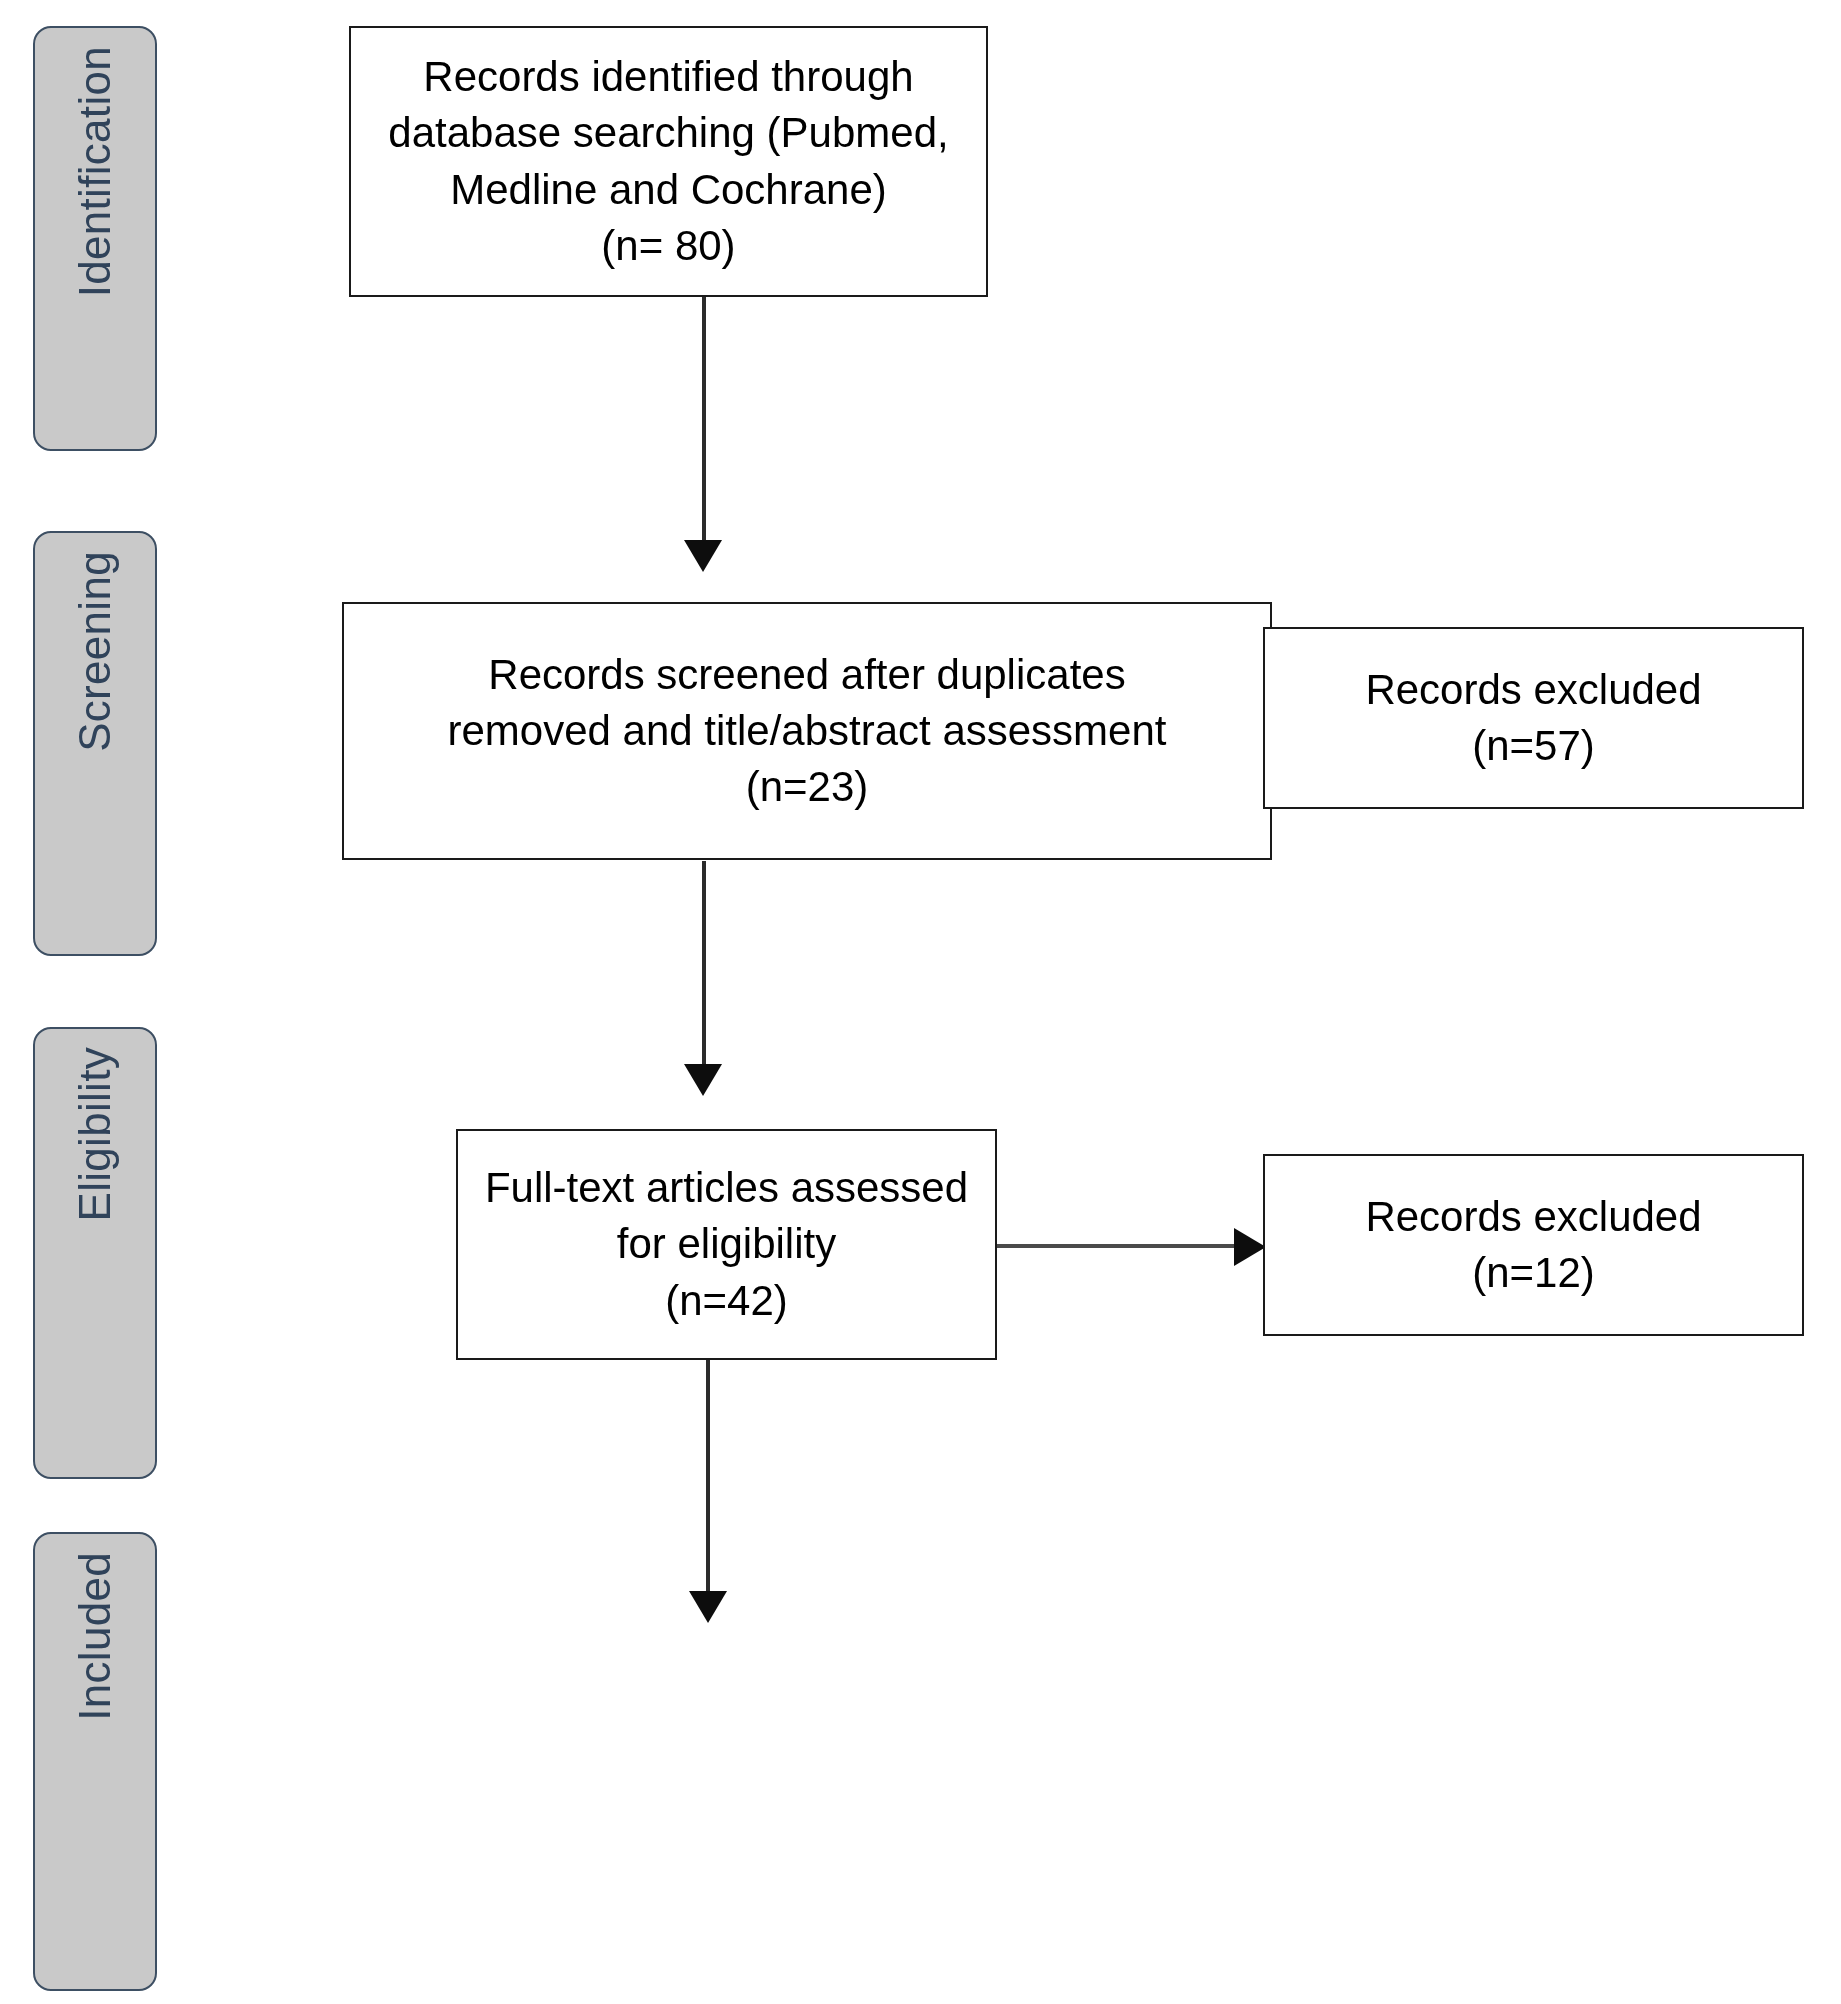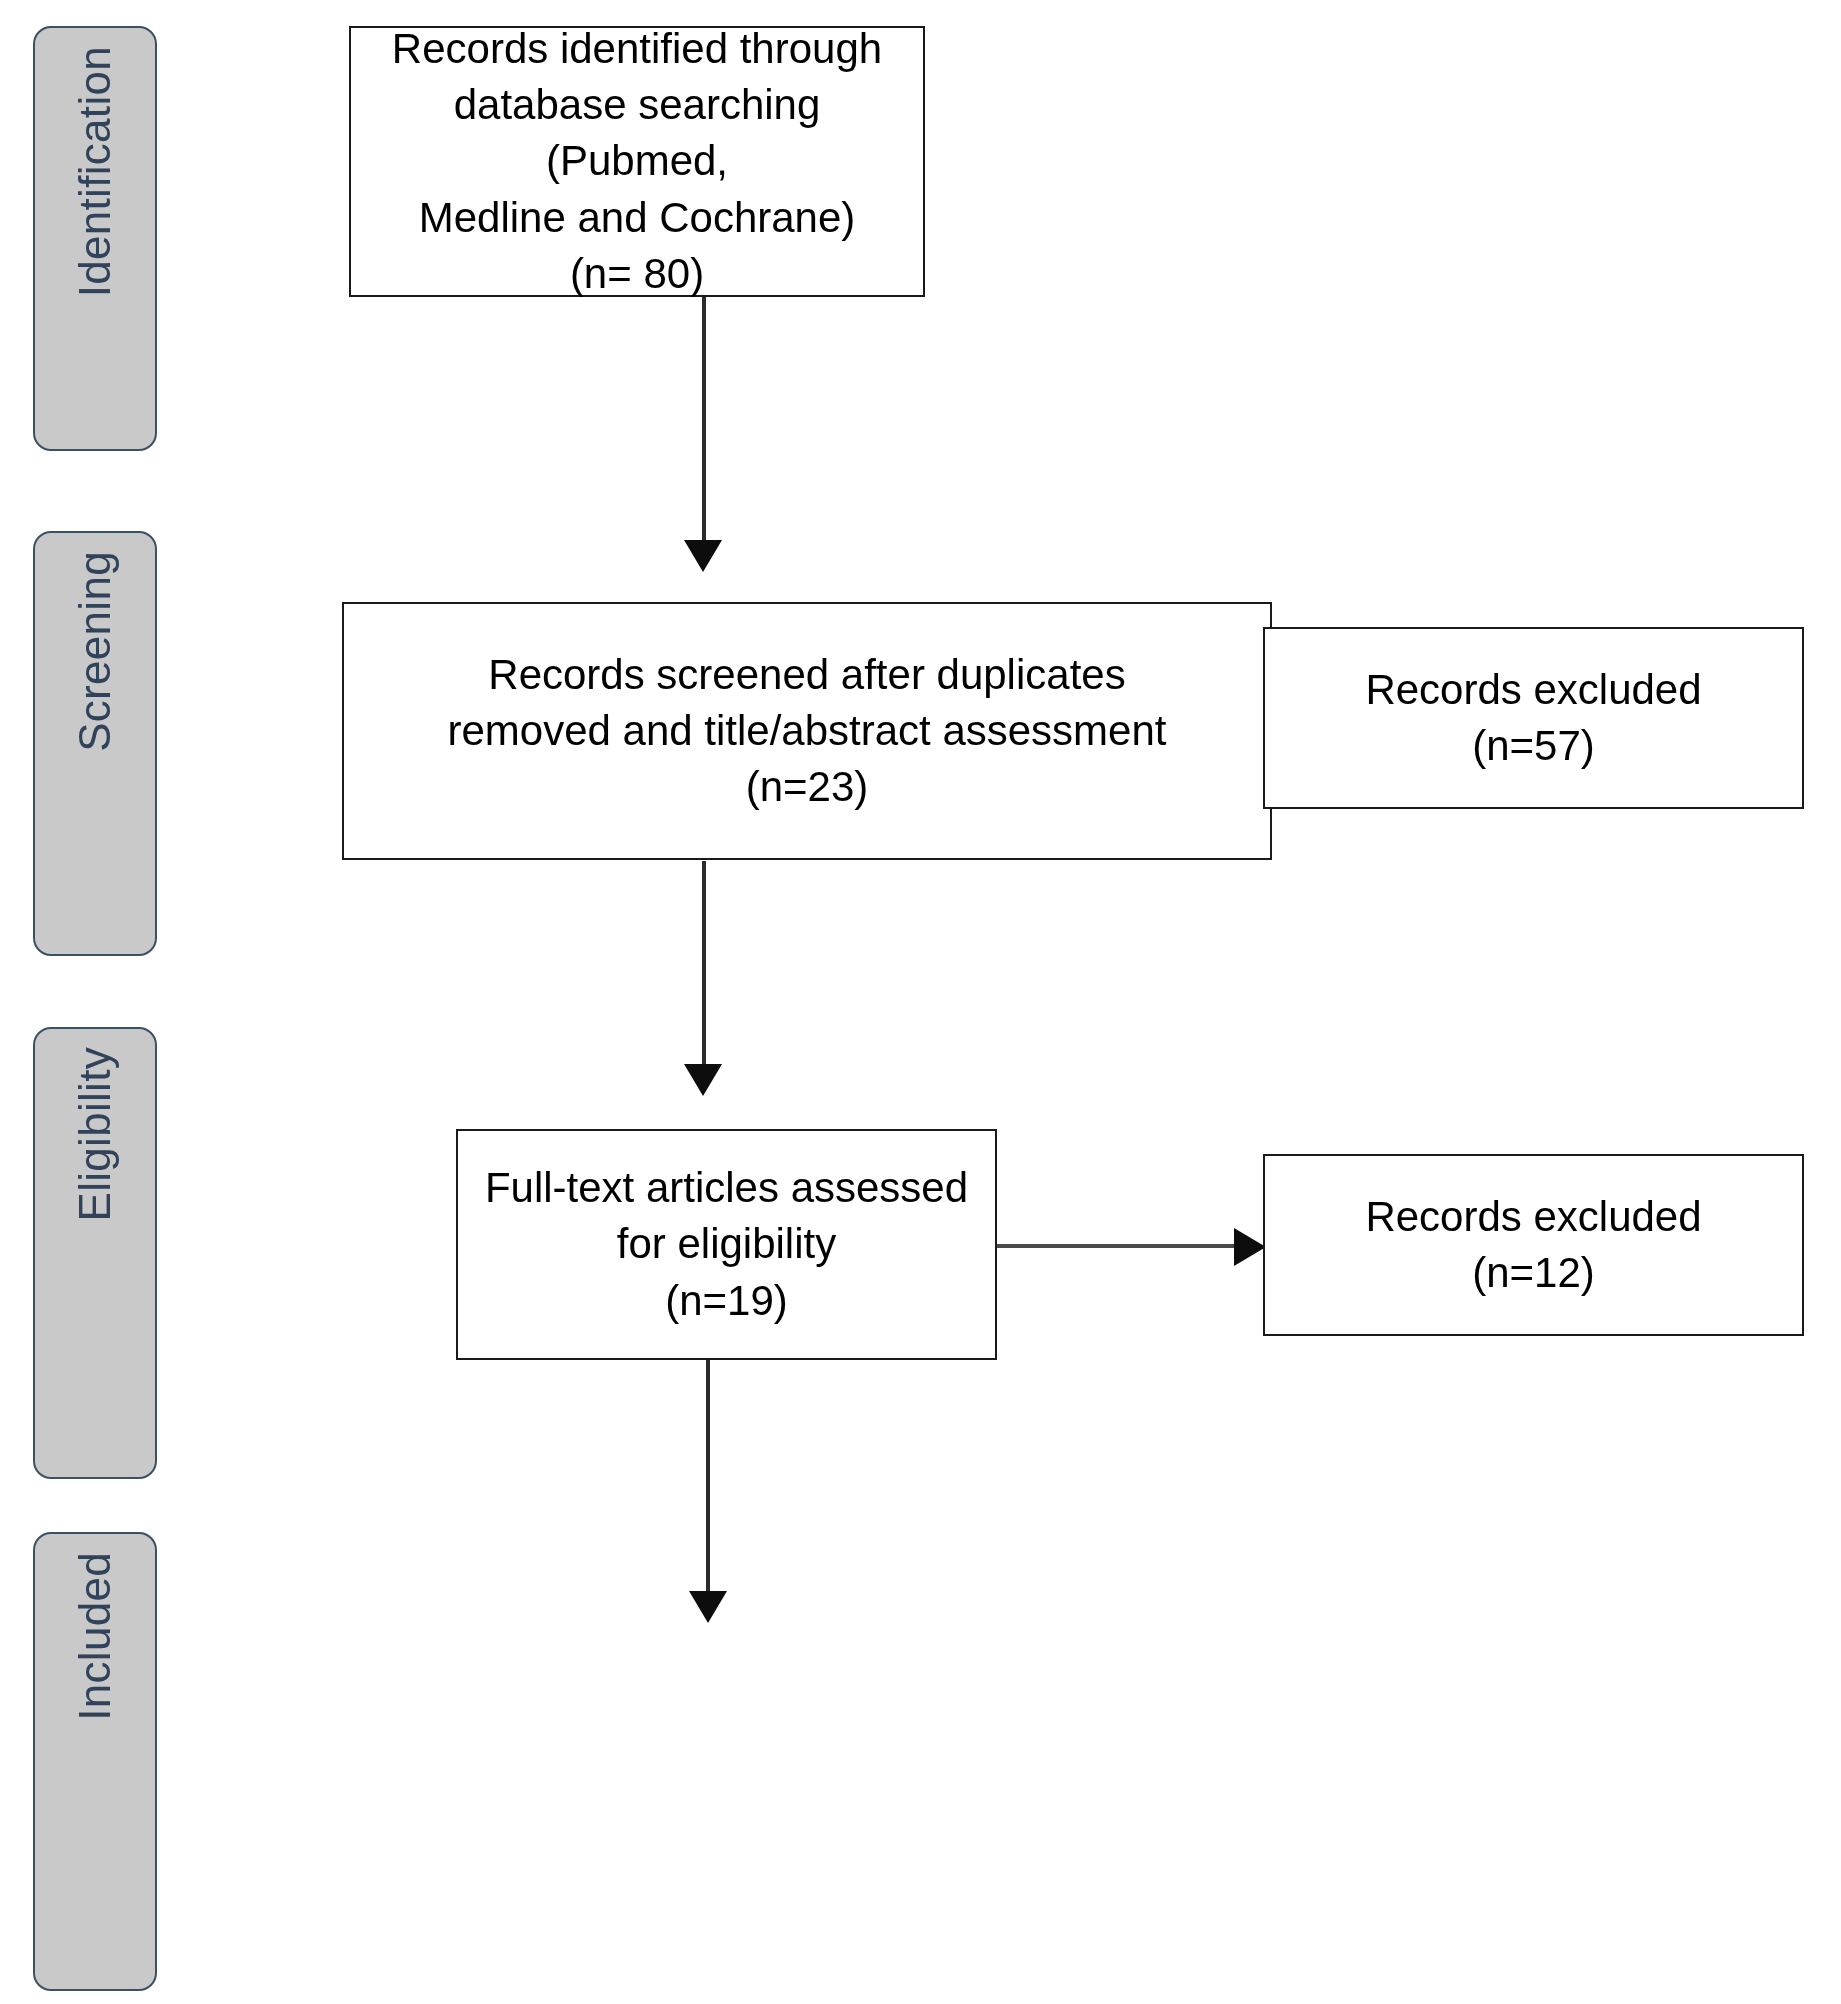--- a/index.html
+++ b/index.html
@@ -120,42 +120,42 @@
 
   <div class="hline" style="left:1112px; top:717px; width:126px;"></div>
   <div class="arrow-right" style="left:1234px; top:700px;"></div>
 
   <div class="hline" style="left:997px; top:1244px; width:241px;"></div>
   <div class="arrow-right" style="left:1234px; top:1228px;"></div>
 
   <div class="vline" style="left:706px; top:1360px; height:232px;"></div>
   <div class="arrow-down" style="left:689px; top:1591px;"></div>
 
-  <div class="flow-box" style="left:349px; top:26px; width:576px; height:271px;">
+  <div class="flow-box" style="left:349px; top:26px; width:639px; height:271px;">
     <span class="box-text">Records identified through
 database searching (Pubmed,
 Medline and Cochrane)
 (n= 80)</span>
   </div>
 
   <div class="flow-box" style="left:342px; top:602px; width:930px; height:258px;">
     <span class="box-text">Records screened after duplicates
 removed and title/abstract assessment
 (n=23)</span>
   </div>
 
   <div class="flow-box" style="left:1263px; top:627px; width:541px; height:182px;">
     <span class="box-text">Records excluded
 (n=57)</span>
   </div>
 
   <div class="flow-box" style="left:456px; top:1129px; width:541px; height:231px;">
     <span class="box-text">Full-text articles assessed
 for eligibility
-(n=19)</span>
+(n=42)</span>
   </div>
 
   <div class="flow-box" style="left:1263px; top:1154px; width:541px; height:182px;">
     <span class="box-text">Records excluded
 (n=12)</span>
   </div>
 
 
 </div>
 

